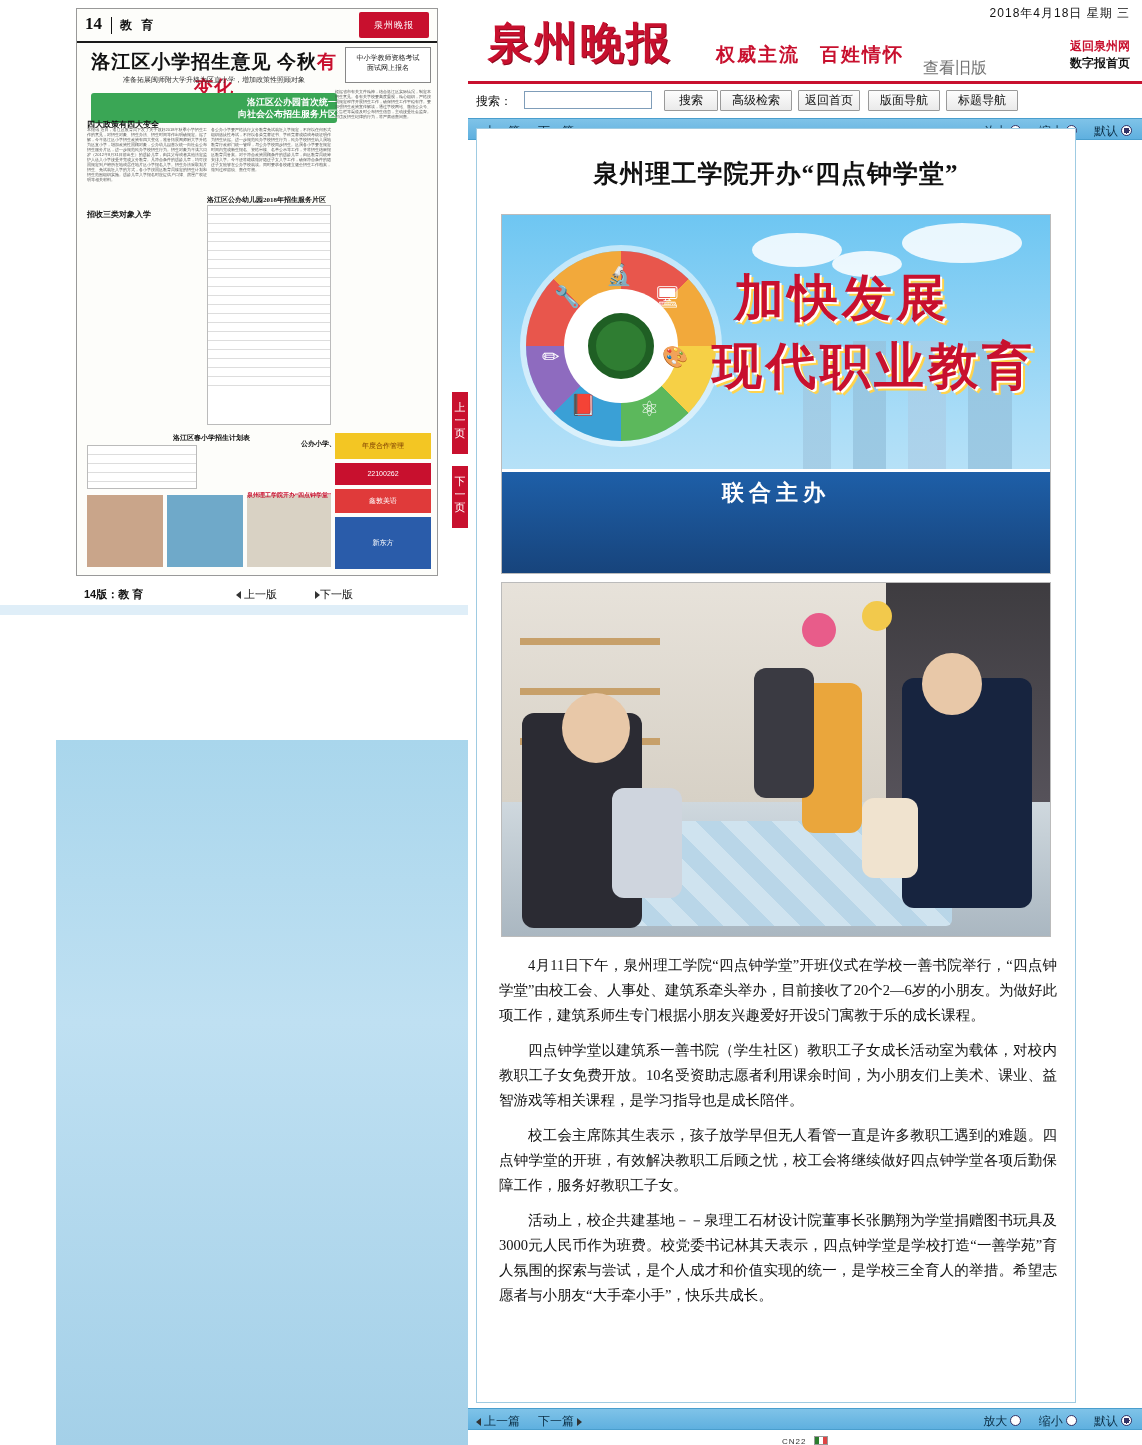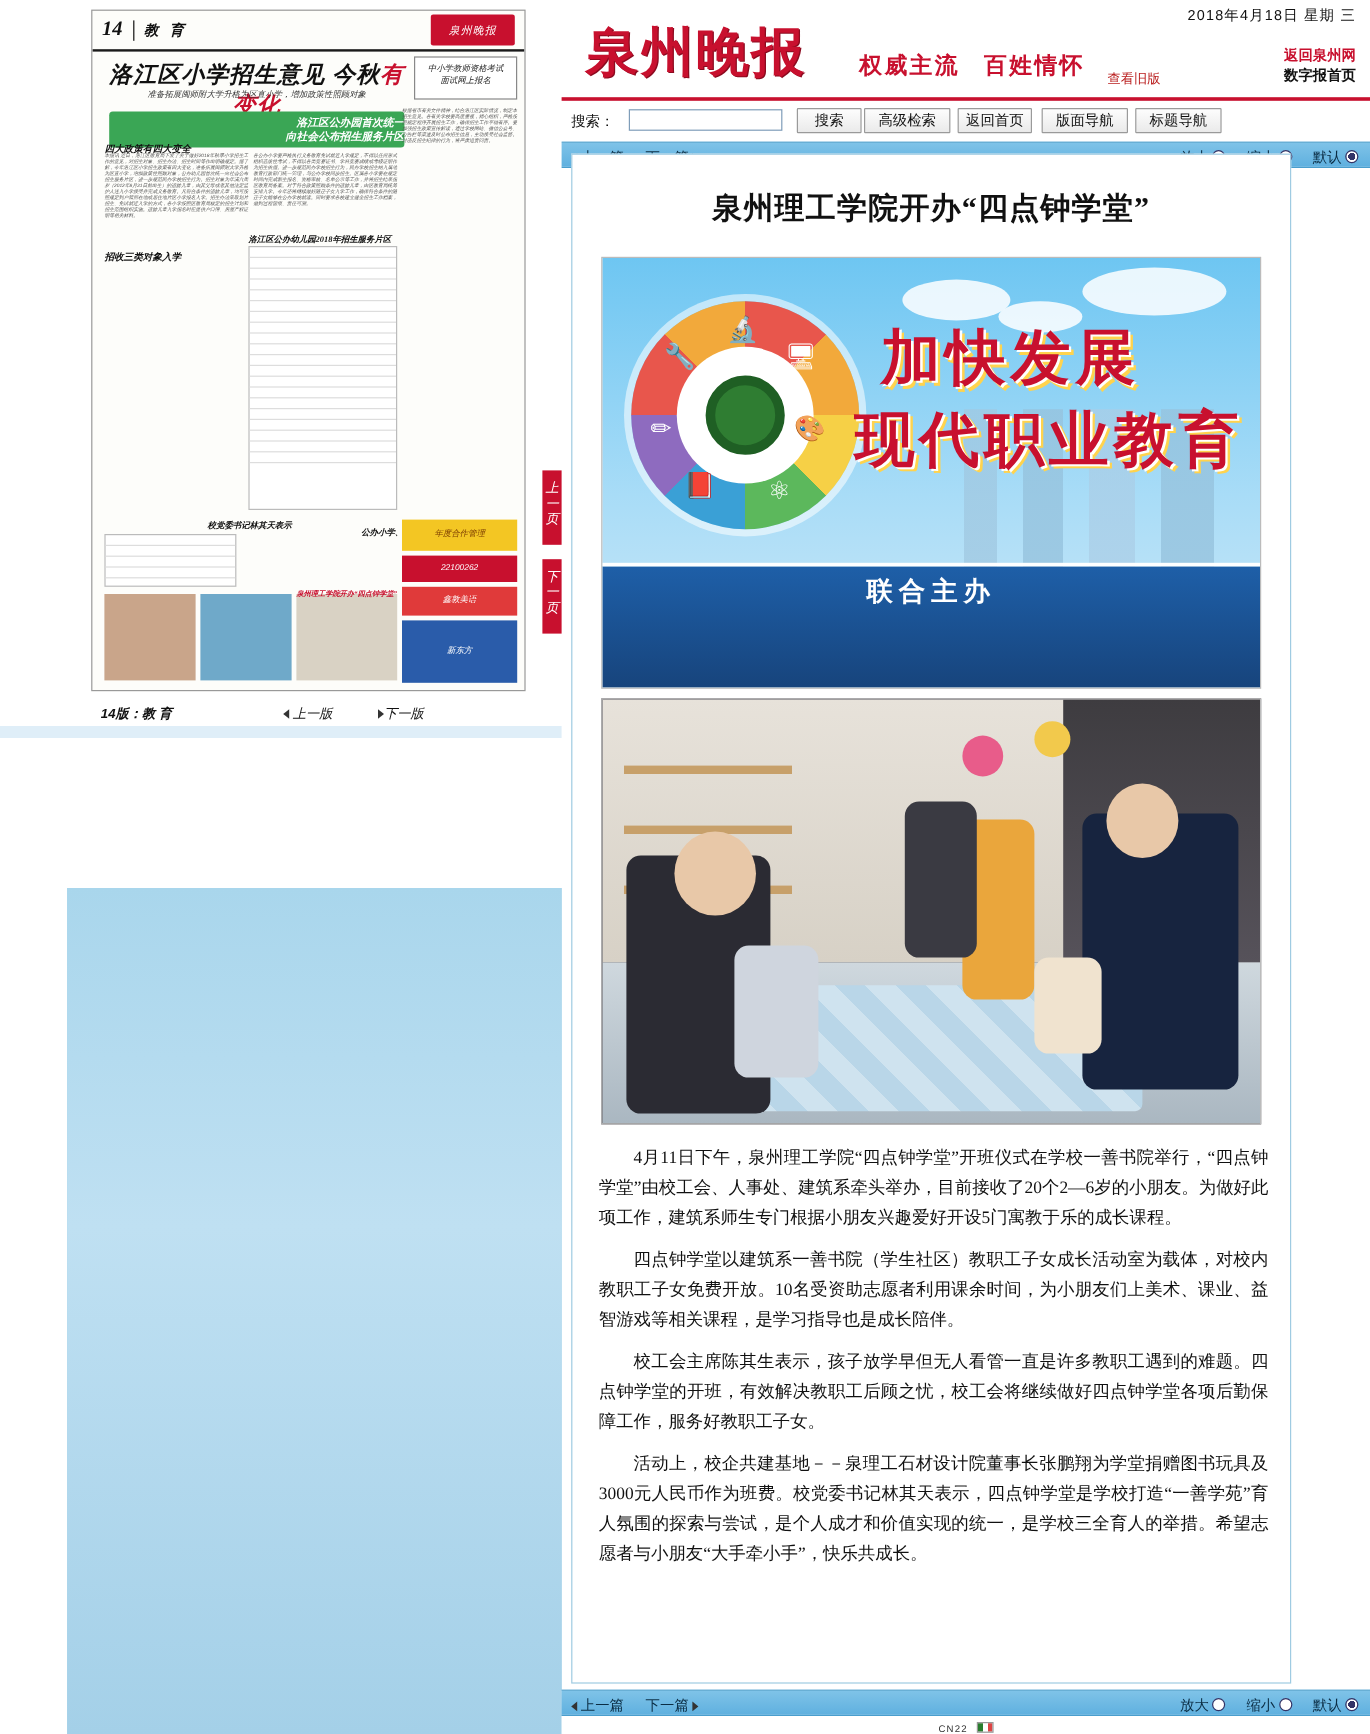--- a/index.html
+++ b/index.html
@@ -17,21 +17,20 @@
     background: #ffffff;
   }
 
   
   #left-col {
     position: absolute;
     left: 0; top: 0;
     width: 468px;
     height: 1445px;
     background: #ffffff;
-    font-style: italic;
   }
   #thumb-wrap {
     position: absolute;
     left: 76px; top: 8px;
     width: 362px; height: 568px;
     border: 1px solid #999;
     background: #fdfdfa;
     overflow: hidden;
   }
   
@@ -179,21 +178,21 @@
     letter-spacing: 2px;
   }
   #logo-slogan2 {
     position: absolute; left: 352px; top: 42px;
     font-family: "Liberation Serif", serif;
     font-size: 19px; font-weight: bold; color: #c8102e;
     letter-spacing: 2px;
   }
   #old-edition {
     position: absolute; left: 455px; top: 58px;
-    font-size: 11px; color: #b91c1c; text-align: center;
+    font-size: 16px; color: #737373; text-align: center;
   }
   #back-site {
     position: absolute; right: 12px; top: 38px;
     font-size: 12px; font-weight: bold; color: #c8102e;
   }
   #digital-home {
     position: absolute; right: 12px; top: 56px;
     font-size: 12px; font-weight: bold; color: #111;
     text-align: right; width: 110px; line-height: 14px;
   }
@@ -458,21 +457,21 @@
       <div class="np-col" style="left:134px; top:118px; width:120px; height:300px;">
         各公办小学要严格执行义务教育免试就近入学规定，不得以任何形式组织选拔性考试，不得以各类竞赛证书、学科竞赛成绩或考级证明作为招生依据。进一步规范民办学校招生行为，民办学校招生纳入属地教育行政部门统一管理，与公办学校同步招生。区属各小学要在规定时间内完成新生报名、资格审核、名单公示等工作，并将招生结果报区教育局备案。对于符合政策照顾条件的适龄儿童，由区教育局统筹安排入学。今年还将继续做好随迁子女入学工作，确保符合条件的随迁子女能够在公办学校就读。同时要求各校建立健全招生工作档案，做到过程留痕、责任可溯。
       </div>
       <div class="np-col" style="left:258px; top:80px; width:96px; height:200px;">
         根据省市有关文件精神，结合洛江区实际情况，制定本招生意见。各有关学校要高度重视，精心组织，严格按照规定程序开展招生工作，确保招生工作平稳有序。要加强招生政策宣传解读，通过学校网站、微信公众号、公告栏等渠道及时公布招生信息，主动接受社会监督。对违反招生纪律的行为，将严肃追责问责。
       </div>
 
       <div class="np-subtitle" style="left:10px; top:110px;">四大政策有四大变全</div>
       <div class="np-subtitle" style="left:10px; top:200px;">招收三类对象入学</div>
       <div class="np-subtitle" style="left:130px; top:186px; font-size:7px;">洛江区公办幼儿园2018年招生服务片区</div>
-      <div class="np-subtitle" style="left:96px; top:424px; font-size:7px;">校党委书记林其天表示</div>
+      <div class="np-subtitle" style="left:96px; top:424px; font-size:7px;">洛江区春小学招生计划表</div>
       <div class="np-subtitle" style="left:224px; top:430px; font-size:7px;">公办小学、幼儿园招生程序和时间</div>
 
       <div class="np-table" style="left:130px; top:196px; width:124px; height:220px;">
         <div class="tr"></div>
           <div class="tr"></div>
           <div class="tr"></div>
           <div class="tr"></div>
         <div class="tr"></div>
           <div class="tr"></div>
           <div class="tr"></div>

